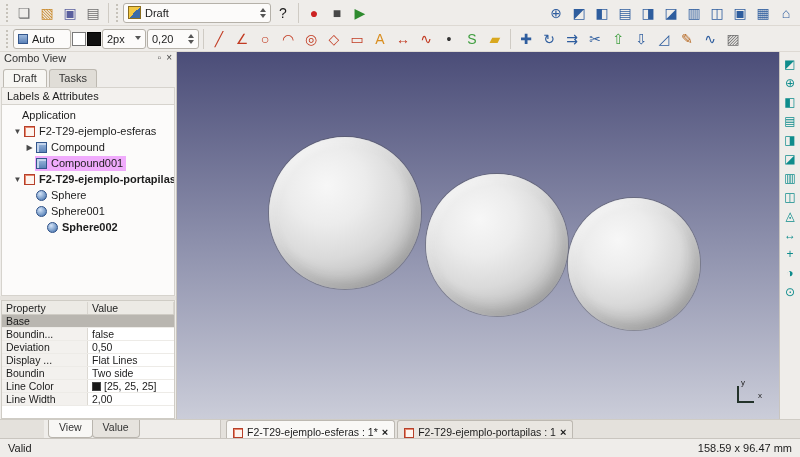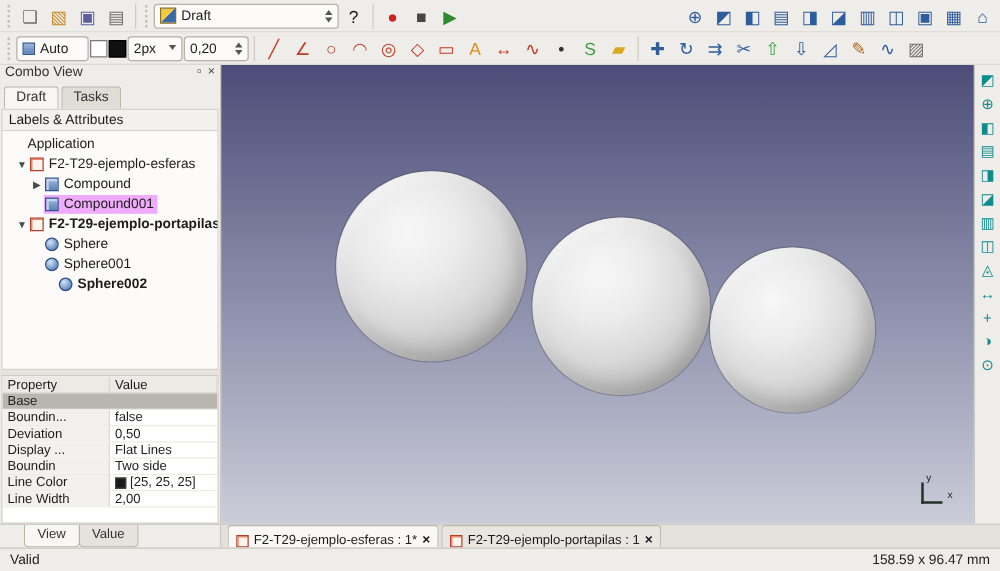--- a/index.html
+++ b/index.html
@@ -73,21 +73,21 @@
   .axis::after { content:""; position:absolute; left:2px; bottom:2px; width:17px; height:2px; background:#23322a; }
   .ax-y { position:absolute; left:6px; top:-3px; font-size:8px; color:#1b1b1b; }
   .ax-x { position:absolute; right:-3px; bottom:5px; font-size:8px; color:#1b1b1b; }
 
   
   .right-toolbar { width:21px; flex:none; background:#efedea; border-left:1px solid #c9c5bf; display:flex; flex-direction:column; align-items:center; padding-top:2px; }
   .right-toolbar .tbi { width:19px; height:19px; font-size:12px; }
 
   
   .tabrow { height:19px; flex:none; display:flex; background:#e4e1dc; border-top:1px solid #cfccc5; }
-  .mini-tabs { width:177px; flex:none; display:flex; padding-left:19px; background:#efedea; border-right:1px solid #c9c5bf; }
+  .mini-tabs { width:177px; flex:none; display:flex; padding-left:4px; background:#efedea; border-right:1px solid #c9c5bf;margin-left:44px; }
   .mtab { padding:1px 10px 0; font-size:10.5px; background:#e6e3de; border:1px solid #b9b5ae; border-top:none; border-radius:0 0 4px 4px; margin-right:-1px; color:#333; }
   .mtab.active { background:#f8f7f5; }
   .doc-tabs { flex:1; display:flex; align-items:flex-end; gap:2px; padding-left:5px; }
   .dtab { display:flex; align-items:flex-end; gap:4px; padding:0 6px; height:18px; background:#e9e6e1; border:1px solid #bdb9b2; border-bottom:none; border-radius:3px 3px 0 0; font-size:10.5px; white-space:nowrap; }
   .dtab.active { background:#f9f8f6; }
   .dtab .ticon.doc { width:10px; height:10px; }
   .dtab-close { font-weight:bold; font-size:11px; color:#1a1a1a; }
 
   
   .statusbar { height:19px; flex:none; display:flex; justify-content:space-between; align-items:center; padding:0 8px; background:#efedea; border-top:1px solid #c9c5bf; }

